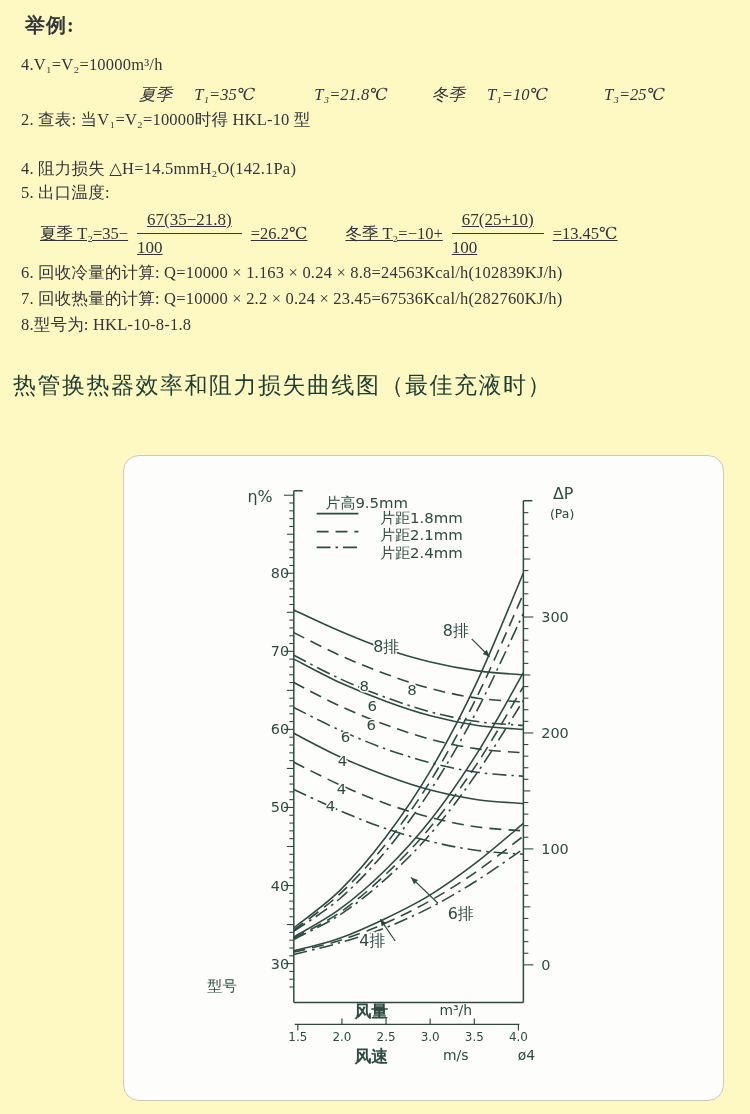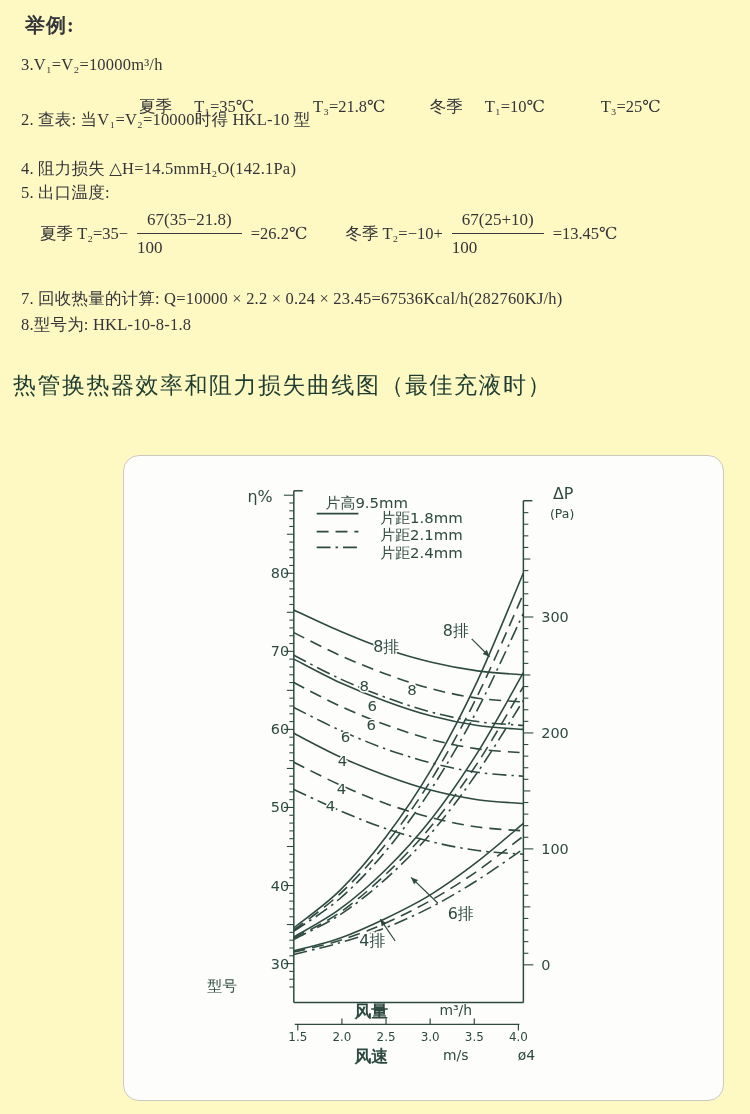--- a/index.html
+++ b/index.html
@@ -2,46 +2,46 @@
 <html><head>
 <meta charset="utf-8">
 <style>
   html,body{margin:0;padding:0;background:#e8e3e0;}
   .page{position:relative;width:750px;height:1114px;background:#fef9c3;overflow:hidden;
         font-family:"Liberation Serif","DejaVu Serif",serif;color:#34343a;}
   .ex-title{position:absolute;left:25px;top:12px;font-size:20px;font-weight:700;letter-spacing:1px;}
   .ln{position:absolute;left:21px;font-size:16.5px;white-space:nowrap;letter-spacing:.2px;}
   .l1{top:55px}.l2{top:109px}.l3{top:133px}.l4{top:158px}.l5{top:182px}
   .l6{top:262px}.l7{top:288px}.l8{top:314px}
-  .seasons{position:absolute;left:139px;top:96px;font-size:16.5px;white-space:nowrap;}
+  .seasons{position:absolute;left:139px;top:84px;font-size:16.5px;white-space:nowrap;font-style:italic;}
   .seasons span:nth-child(1){margin-right:18px}
   .seasons span:nth-child(2){margin-right:55px}
   .seasons span:nth-child(3){margin-right:40px}
   .seasons span:nth-child(4){margin-right:18px}
   .seasons span:nth-child(5){margin-right:52px}
   .fracrow{position:absolute;left:40px;top:197px;display:flex;align-items:center;
-           font-size:16.5px;white-space:nowrap;}
+           font-size:16.5px;white-space:nowrap;text-decoration:underline;}
   .frac{display:inline-block;margin:12px 9px;font-size:17px;line-height:1.25;}
   .frac .num{display:block;border-bottom:1.4px solid #3a3a40;padding:0 10px 3px;}
   .frac .den{display:block;padding-top:3px;}
   .wpfx{margin-left:38px;text-align:center;}
   .heading{position:absolute;left:13px;top:370px;margin:0;
            font-family:"DejaVu Sans","Liberation Sans",sans-serif;
            font-size:23px;font-weight:400;color:#1e3c31;letter-spacing:1.5px;white-space:nowrap;}
   .panel{position:absolute;left:123px;top:455px;width:601px;height:646px;
          background:#fdfdfc;border:1px solid #ccc9c3;border-radius:16px;box-sizing:border-box;}
   .panel svg{position:absolute;left:0;top:0;width:100%;height:100%;}
 </style>
 </head>
 <body>
 
 <div class="page">
 
   <div class="ex-title">举例:</div>
-  <div class="ln l1">3.V₁=V₂=10000m³/h</div>
+  <div class="ln l1">4.V₁=V₂=10000m³/h</div>
 
   <div class="seasons">
     <span>夏季</span>
     <span>T₁=35℃</span>
     <span>T₃=21.8℃</span>
     <span>冬季</span>
     <span>T₁=10℃</span>
     <span>T₃=25℃</span>
   </div>
 
@@ -57,20 +57,21 @@
     </span>
     <span>=26.2℃</span>
     <span class="wpfx">冬季 T₂=−10+</span>
     <span class="frac">
       <span class="num">67(25+10)</span>
       <span class="den">100</span>
     </span>
     <span>=13.45℃</span>
   </div>
 
+  <div class="ln l6">6. 回收冷量的计算:  Q=10000 × 1.163 × 0.24 × 8.8=24563Kcal/h(102839KJ/h)</div>
   <div class="ln l7">7. 回收热量的计算:  Q=10000 × 2.2 × 0.24 × 23.45=67536Kcal/h(282760KJ/h)</div>
   <div class="ln l8">8.型号为: HKL-10-8-1.8</div>
 
   <h1 class="heading">热管换热器效率和阻力损失曲线图（最佳充液时）</h1>
 
   <div class="panel">
     <svg id="chart" viewBox="0 0 601 648">
         <line x1="170" y1="35" x2="170" y2="550" stroke="#2d4a41" stroke-width="1.5" stroke-linecap="butt"></line>
         <line x1="170" y1="35" x2="179" y2="35" stroke="#2d4a41" stroke-width="1.5" stroke-linecap="butt"></line>
         <line x1="401" y1="45" x2="401" y2="550" stroke="#2d4a41" stroke-width="1.5" stroke-linecap="butt"></line>

